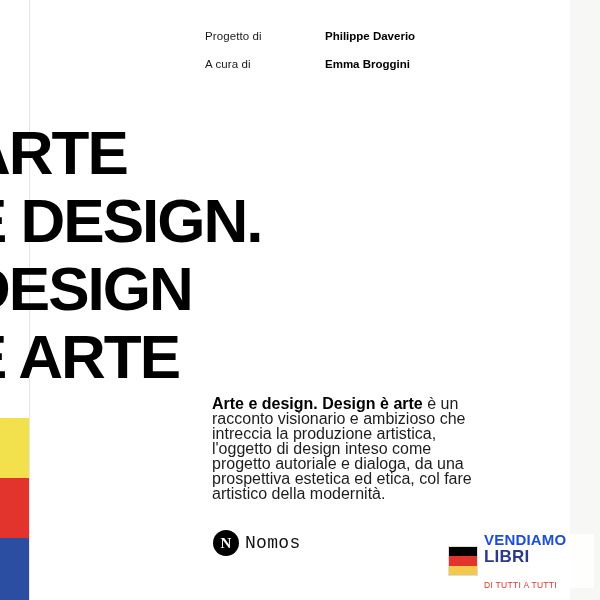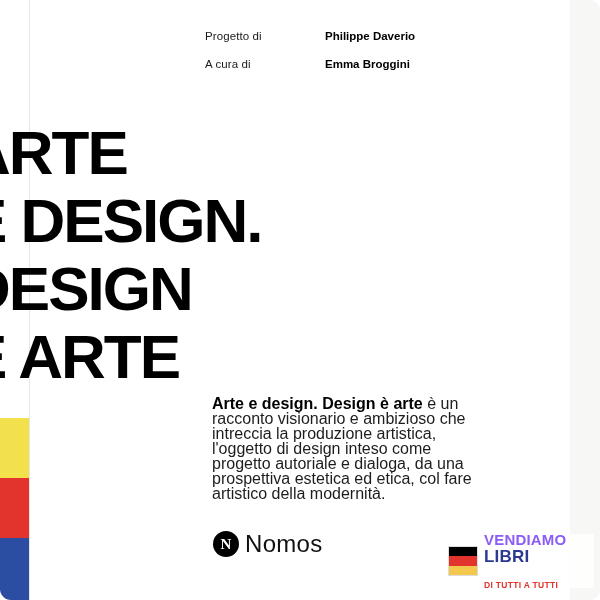--- a/index.html
+++ b/index.html
@@ -9,21 +9,20 @@
   }
   body {
     font-family: "Liberation Sans", sans-serif;
   }
   .page {
     position: relative;
     width: 600px;
     height: 600px;
     background: #ffffff;
     overflow: hidden;
-    border-radius: 11px;
   }
   
   .cover {
     position: absolute;
     left: 0;
     top: 0;
     width: 600px;
     height: 600px;
     background: #f7f7f5;
   }
@@ -148,22 +147,22 @@
     color: #fff;
     font-weight: bold;
     font-size: 15px;
     display: flex;
     align-items: center;
     justify-content: center;
     font-family: "Liberation Serif", serif;
   }
   .nomos-text {
     margin-left: 6px;
-    font-family: Liberation Sans, sans-serif;
-    font-size: 24px;
+    font-family: Liberation Mono, monospace;
+    font-size: 18px;
     color: #111;
     letter-spacing: .3px;
   }
   .maga {
     position: absolute;
     left: 312px;
     top: 10px;
     font-weight: bold;
     font-size: 20px;
     color: #111;
@@ -195,23 +194,23 @@
   }
   .wm-flag i {
     position: absolute;
     left: 0; width: 100%; height: 33.33%;
     display: block;
   }
   .wm-flag i:nth-child(1){ top: 0;      background: #000; }
   .wm-flag i:nth-child(2){ top: 33.33%; background: #e2342c; }
   .wm-flag i:nth-child(3){ top: 66.66%; background: #f2c94c; }
   .wm-text { line-height: 1.05; }
-  .wm-l1 { font-size: 15px; font-weight: bold; color: #8b5cf6; letter-spacing: .2px; }
+  .wm-l1 { font-size: 15px; font-weight: bold; color: #1d4ed8; letter-spacing: .2px; }
   .wm-l2 { font-size: 17px; font-weight: bold; color: #2b3a8f; letter-spacing: .2px; }
-  .wm-l3 { font-size: 8.5px; font-weight: bold; color: #e2342c; letter-spacing: .3px; margin-top: 15px; }
+  .wm-l3 { font-size: 8.5px; font-weight: normal; color: #e2342c; letter-spacing: .3px; margin-top: 15px; }
 </style>
 </head>
 <body>
 
 <div class="page">
   <div class="cover"></div>
   <div class="sheet"></div>
 
   <div class="spine">
     <div class="band yellow"></div>

